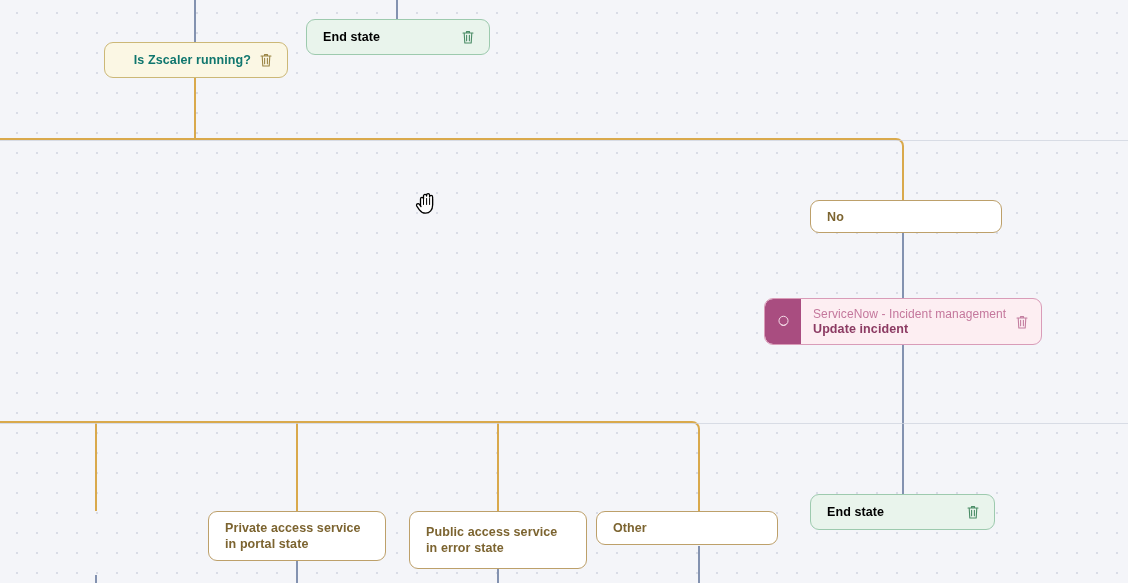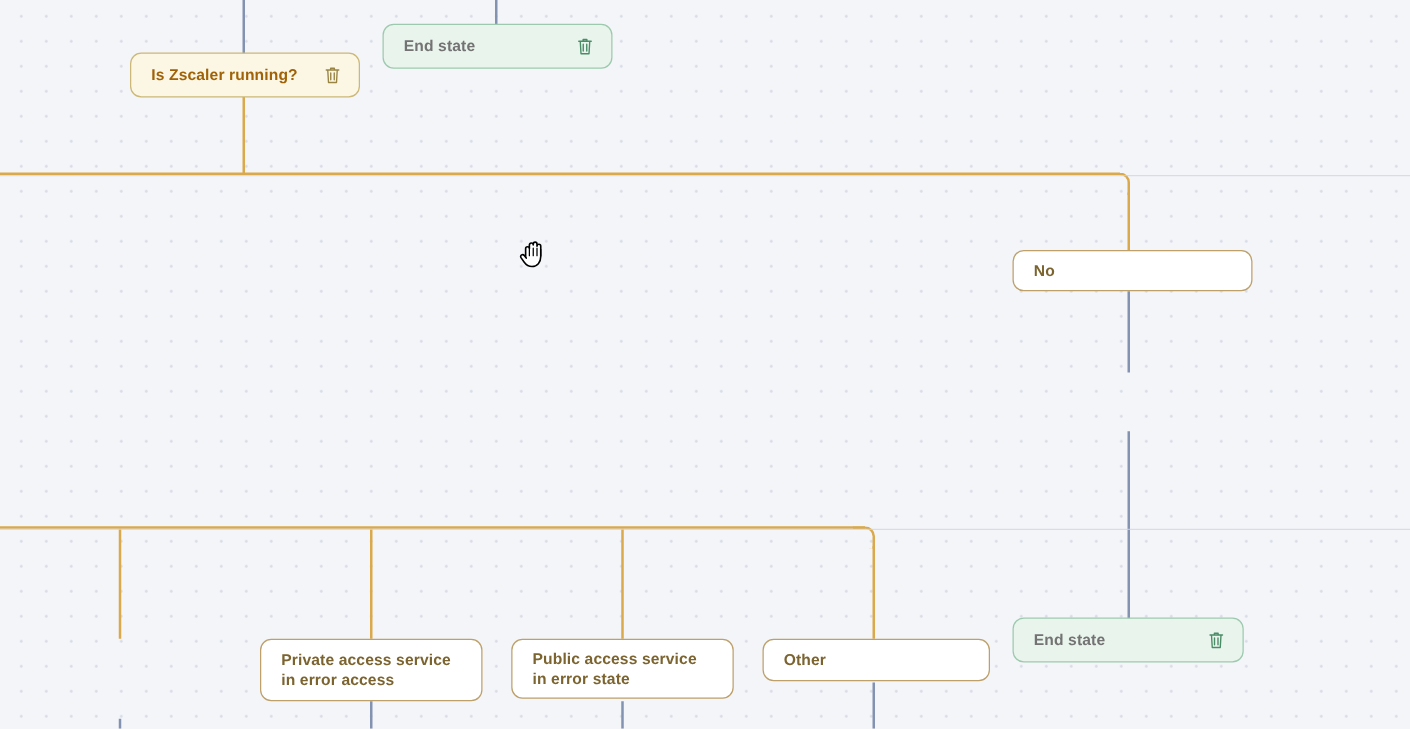--- a/index.html
+++ b/index.html
@@ -60,37 +60,38 @@
   .node .label {
     flex: 1 1 auto;
     line-height: 16px;
     padding-right: 8px;
   }
 
   
   .node.decision {
     background: #fbf7e4;
     border: 1px solid #ccb877;
-    color: #a16207;
+    color: #0f766e;
     padding: 0 14px 0 16px;
+    text-align: right;
   }
 
   
   .node.branch {
     background: #ffffff;
     border: 1px solid #bda06a;
     color: #7c6430;
     padding: 0 14px 0 16px;
   }
 
   
   .node.endstate {
     background: #e9f4ec;
     border: 1px solid #9dcaae;
-    color: #737373;
+    color: #000000;
     padding: 0 14px 0 16px;
   }
 
   
   .node.action {
     background: #fdeef2;
     border: 1px solid #d99cb8;
     color: #8c3b63;
     padding: 0;
     overflow: hidden;
@@ -200,41 +201,59 @@
         <path d="M2 4h10M5.5 4V2.6h3V4M3.2 4l.6 10h6.4l.6-10" stroke-linecap="round" stroke-linejoin="round"></path>
         <path d="M5.6 6.3v5.5M8.4 6.3v5.5" stroke-linecap="round"></path>
       </svg>
     </span>
   </div>
 
   <div class="node branch" style="left:810px; top:200px; width:192px; height:33px;">
     <span class="label">No</span>
   </div>
 
+  <div class="node action" style="left:764px; top:298px; width:278px; height:47px;">
+    <span class="badge">
+      <svg viewBox="0 0 24 24" width="17" height="17" fill="none" stroke="#fbe8f1" stroke-width="1.3">
+        <circle cx="12" cy="11" r="6.4"></circle>
+        <path d="M8.3 16.1c1 .9 2.3 1.4 3.7 1.4s2.7-.5 3.7-1.4" stroke-linecap="round"></path>
+      </svg>
+    </span>
+    <span class="texts">
+      <span class="subtitle">ServiceNow - Incident management</span>
+      <span class="title">Update incident</span>
+    </span>
+    <span class="trash" style="margin-right:12px;">
+      <svg viewBox="0 0 14 16" width="14" height="16" fill="none" stroke="#b96b92" stroke-width="1.1">
+        <path d="M2 4h10M5.5 4V2.6h3V4M3.2 4l.6 10h6.4l.6-10" stroke-linecap="round" stroke-linejoin="round"></path>
+        <path d="M5.6 6.3v5.5M8.4 6.3v5.5" stroke-linecap="round"></path>
+      </svg>
+    </span>
+  </div>
 
   <div class="node endstate" style="left:810px; top:494px; width:185px; height:36px;">
     <span class="label">End state</span>
     <span class="trash">
       <svg viewBox="0 0 14 16" width="14" height="16" fill="none" stroke="#2f7a4f" stroke-width="1.1">
         <path d="M2 4h10M5.5 4V2.6h3V4M3.2 4l.6 10h6.4l.6-10" stroke-linecap="round" stroke-linejoin="round"></path>
         <path d="M5.6 6.3v5.5M8.4 6.3v5.5" stroke-linecap="round"></path>
       </svg>
     </span>
   </div>
 
 
   <div class="node branch" style="left:208px; top:511px; width:178px; height:50px;">
-    <span class="label">Private access service in error access</span>
-  </div>
-
-  <div class="node branch" style="left:409px; top:511px; width:178px; height:48px;">
+    <span class="label">Private access service in portal state</span>
+  </div>
+
+  <div class="node branch" style="left:409px; top:511px; width:178px; height:58px;">
     <span class="label">Public access service in error state</span>
   </div>
 
-  <div class="node branch" style="left:610px; top:511px; width:182px; height:34px;">
+  <div class="node branch" style="left:596px; top:511px; width:182px; height:34px;">
     <span class="label">Other</span>
   </div>
 
   <div id="hand-cursor" style="left:415px; top:188px;">
     <svg viewBox="0 0 26 30" width="26" height="30">
       <path d="M5.5 17.5V11c0-.9.7-1.6 1.5-1.6s1.5.7 1.5 1.6V8c0-.9.7-1.6 1.5-1.6s1.6.7 1.6 1.6v-.7c0-.9.7-1.6 1.5-1.6s1.5.7 1.5 1.6V9c0-.9.7-1.6 1.5-1.6s1.5.7 1.5 1.6v8.2c0 4.6-2.8 8-7 8-3.3 0-4.7-1.3-6.2-3.4l-2.6-3.7c-.5-.8-.3-1.7.5-2.2.7-.4 1.6-.2 2.1.5l1.6 2.1z" fill="#ffffff" stroke="#000000" stroke-width="1.3" stroke-linejoin="round"></path>
       <path d="M8.5 16.5v-5M11.6 16.5v-6M14.6 16.5v-6M17.6 16.5v-5" stroke="#000000" stroke-width="1" stroke-linecap="round" fill="none"></path>
     </svg>
   </div>
 

